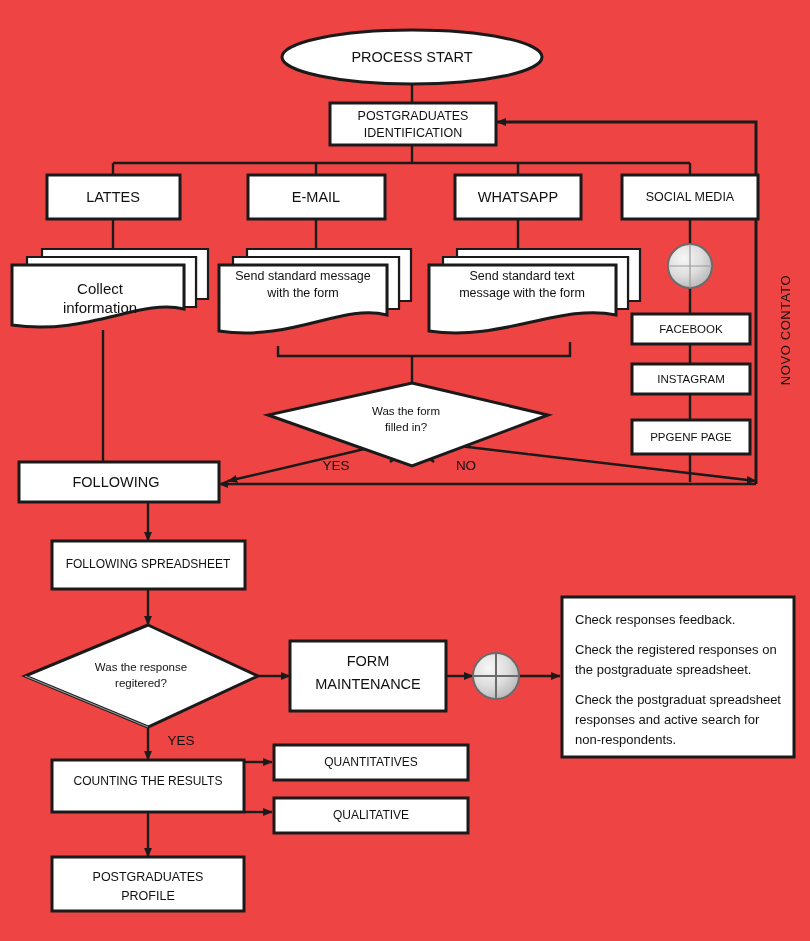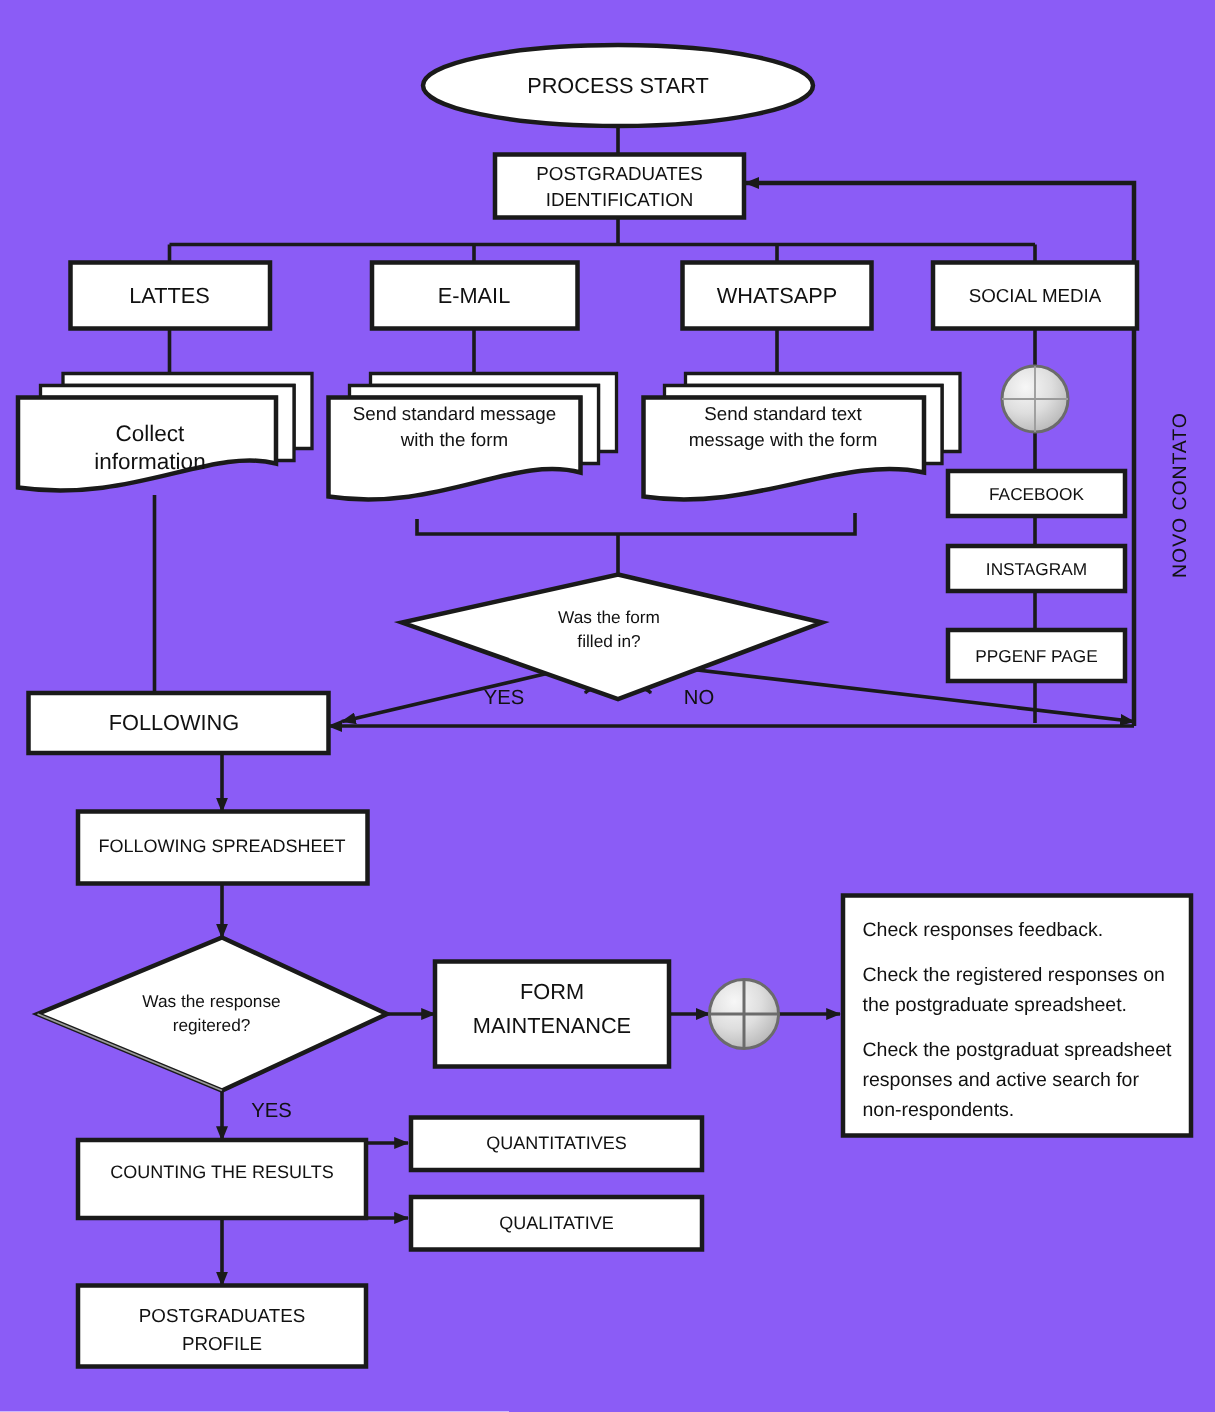--- a/index.html
+++ b/index.html
@@ -1,21 +1,21 @@
 <!DOCTYPE html>
 <html><head>
 <meta charset="utf-8">
 <style>
   html,body{margin:0;padding:0;background:#ffffff;}
   body{
     width:810px;height:941px;
     font-family:"Liberation Sans","DejaVu Sans",sans-serif;
     overflow:hidden;
   }
-  #stage{position:relative;width:810px;height:941px;background:#8b5cf6;}
+  #stage{position:relative;width:810px;height:941px;background:#ef4444;}
   svg#flow{position:absolute;inset:0;width:810px;height:941px;display:block;}
   .shp{fill:#ffffff;stroke:#1a1a1a;stroke-width:3;}
   .shp-back{fill:#ffffff;stroke:#1a1a1a;stroke-width:2.2;}
   .ln{stroke:#1a1a1a;stroke-width:2.4;fill:none;}
   .ln-thick{stroke:#1a1a1a;stroke-width:3;fill:none;}
   .ln-faint{stroke:#9a9a9a;stroke-width:1.2;fill:none;}
   .txt{font-family:"Liberation Sans","DejaVu Sans",sans-serif;fill:#111;text-anchor:middle;dominant-baseline:middle;}
   .t-cap{font-size:14.5px;}
   .t-capS{font-size:12.5px;}
   .t-doc{font-size:12.5px;}

